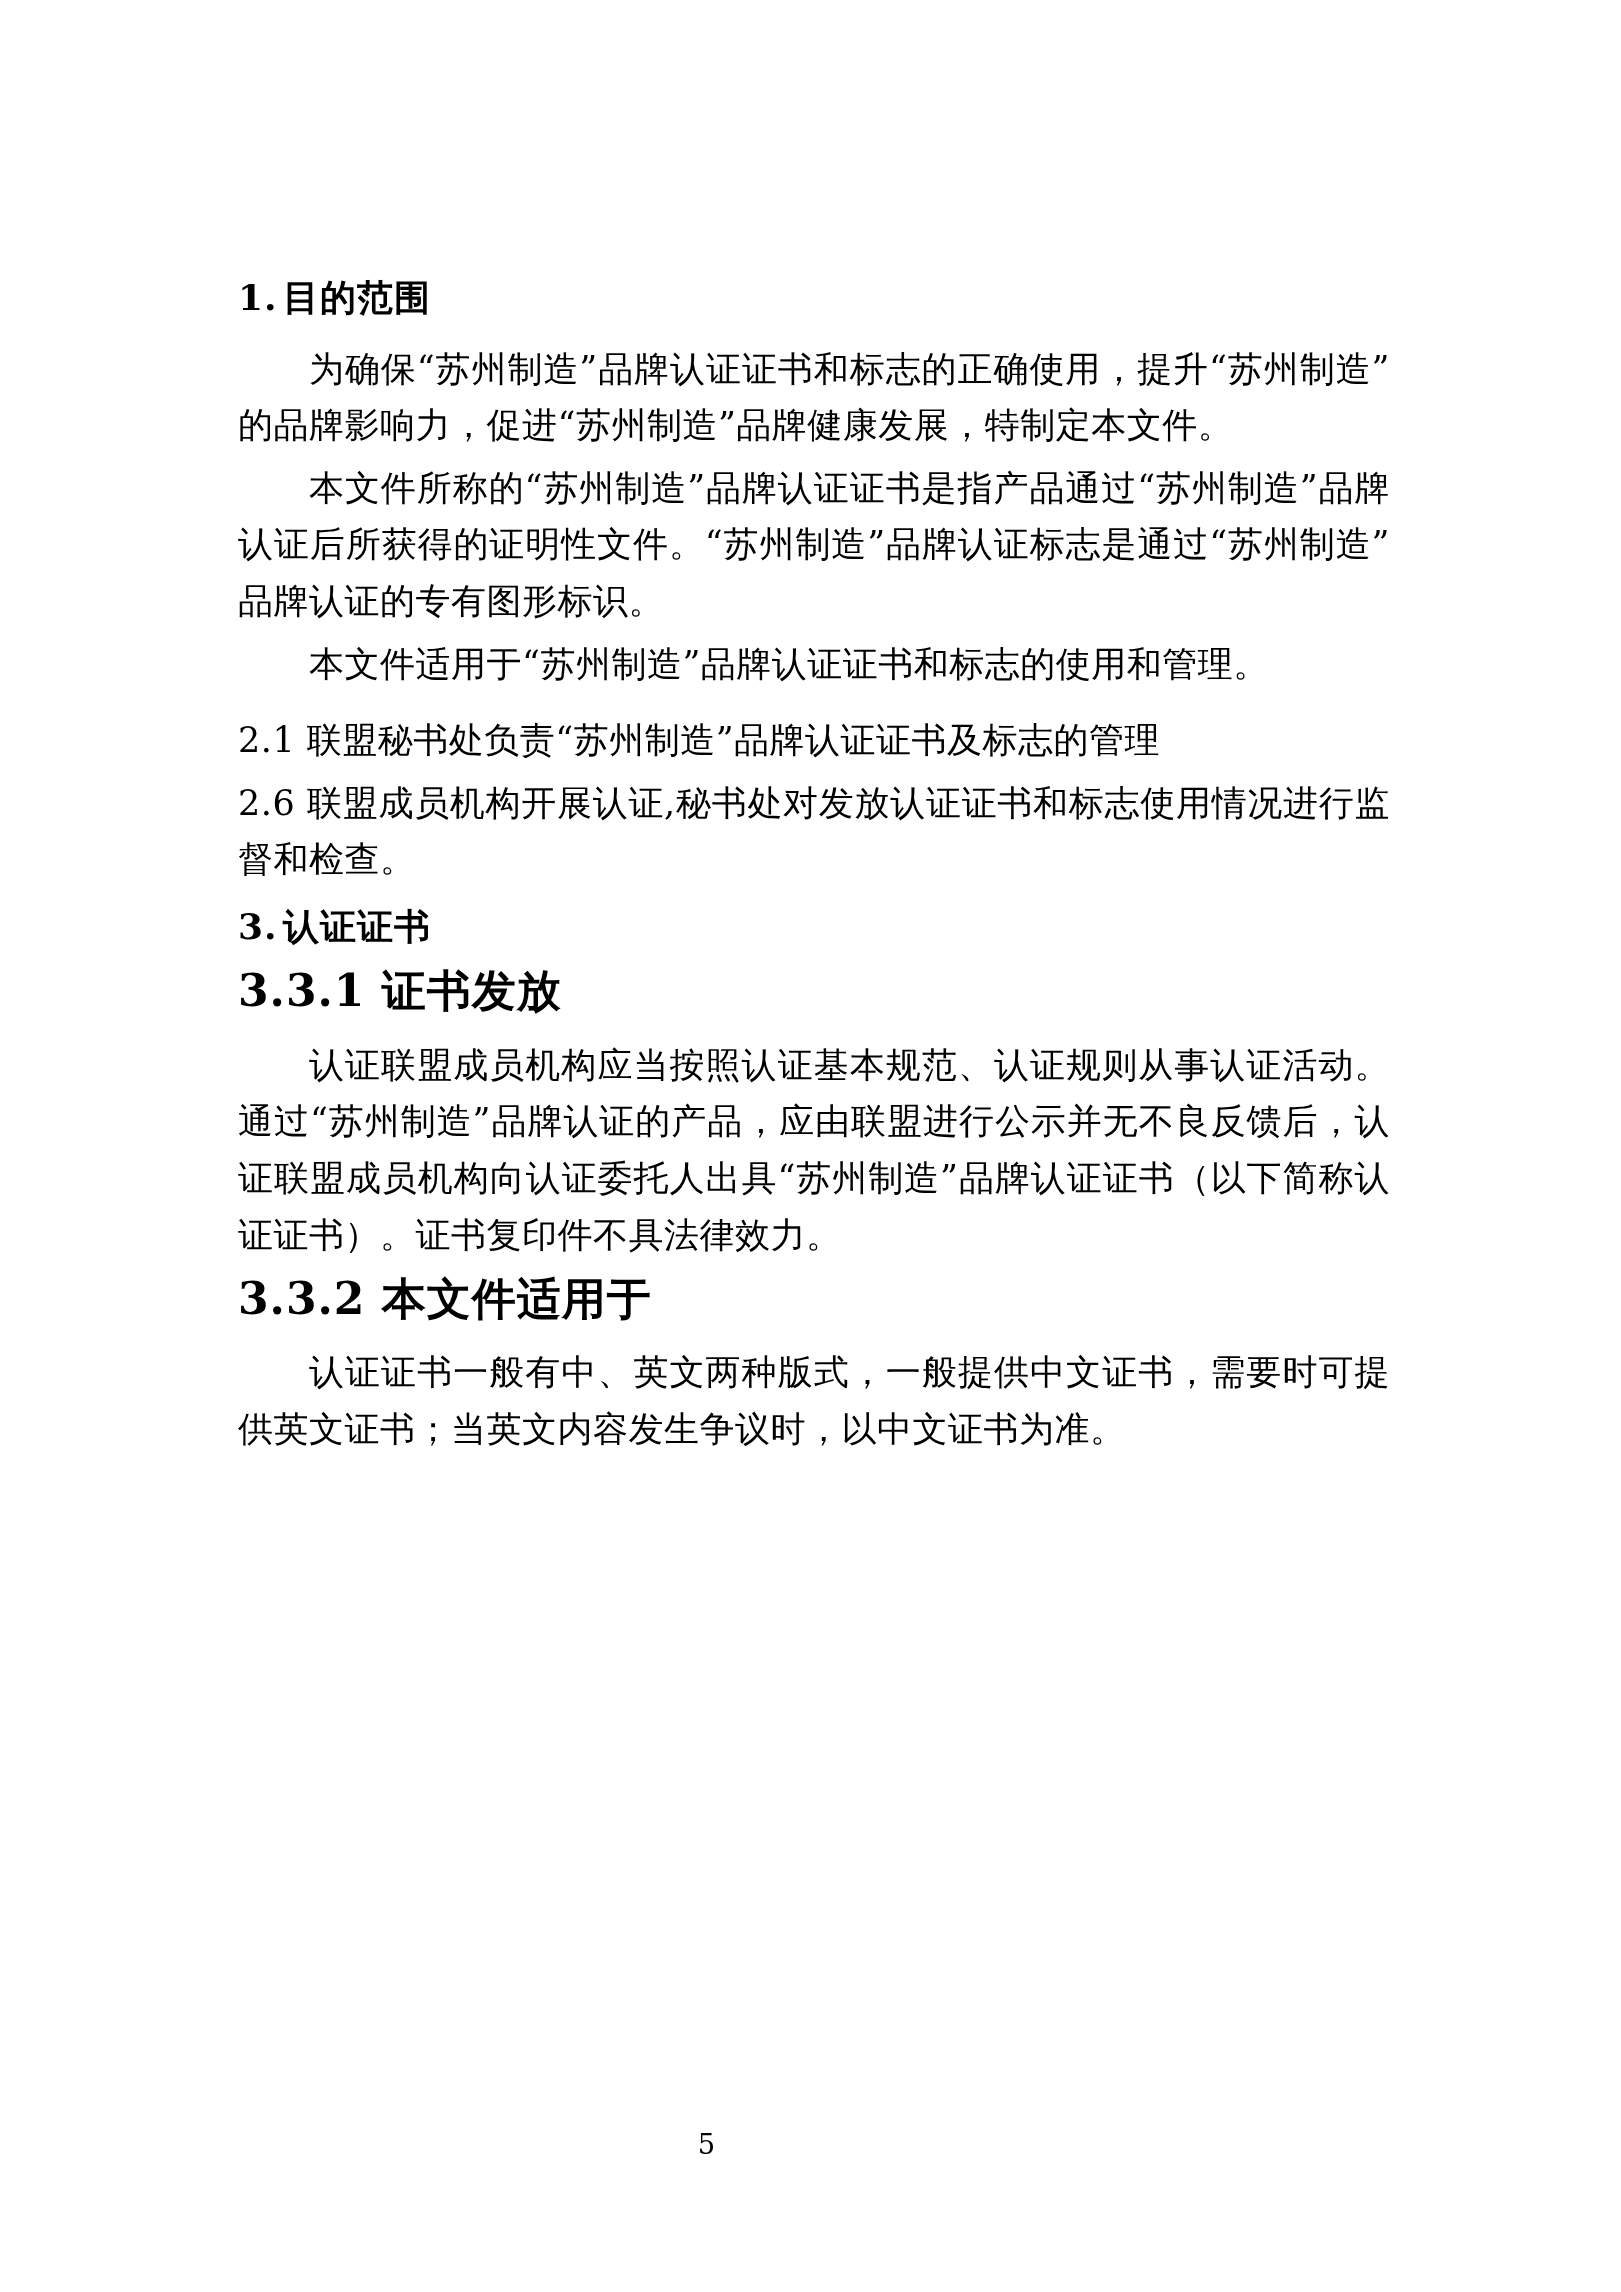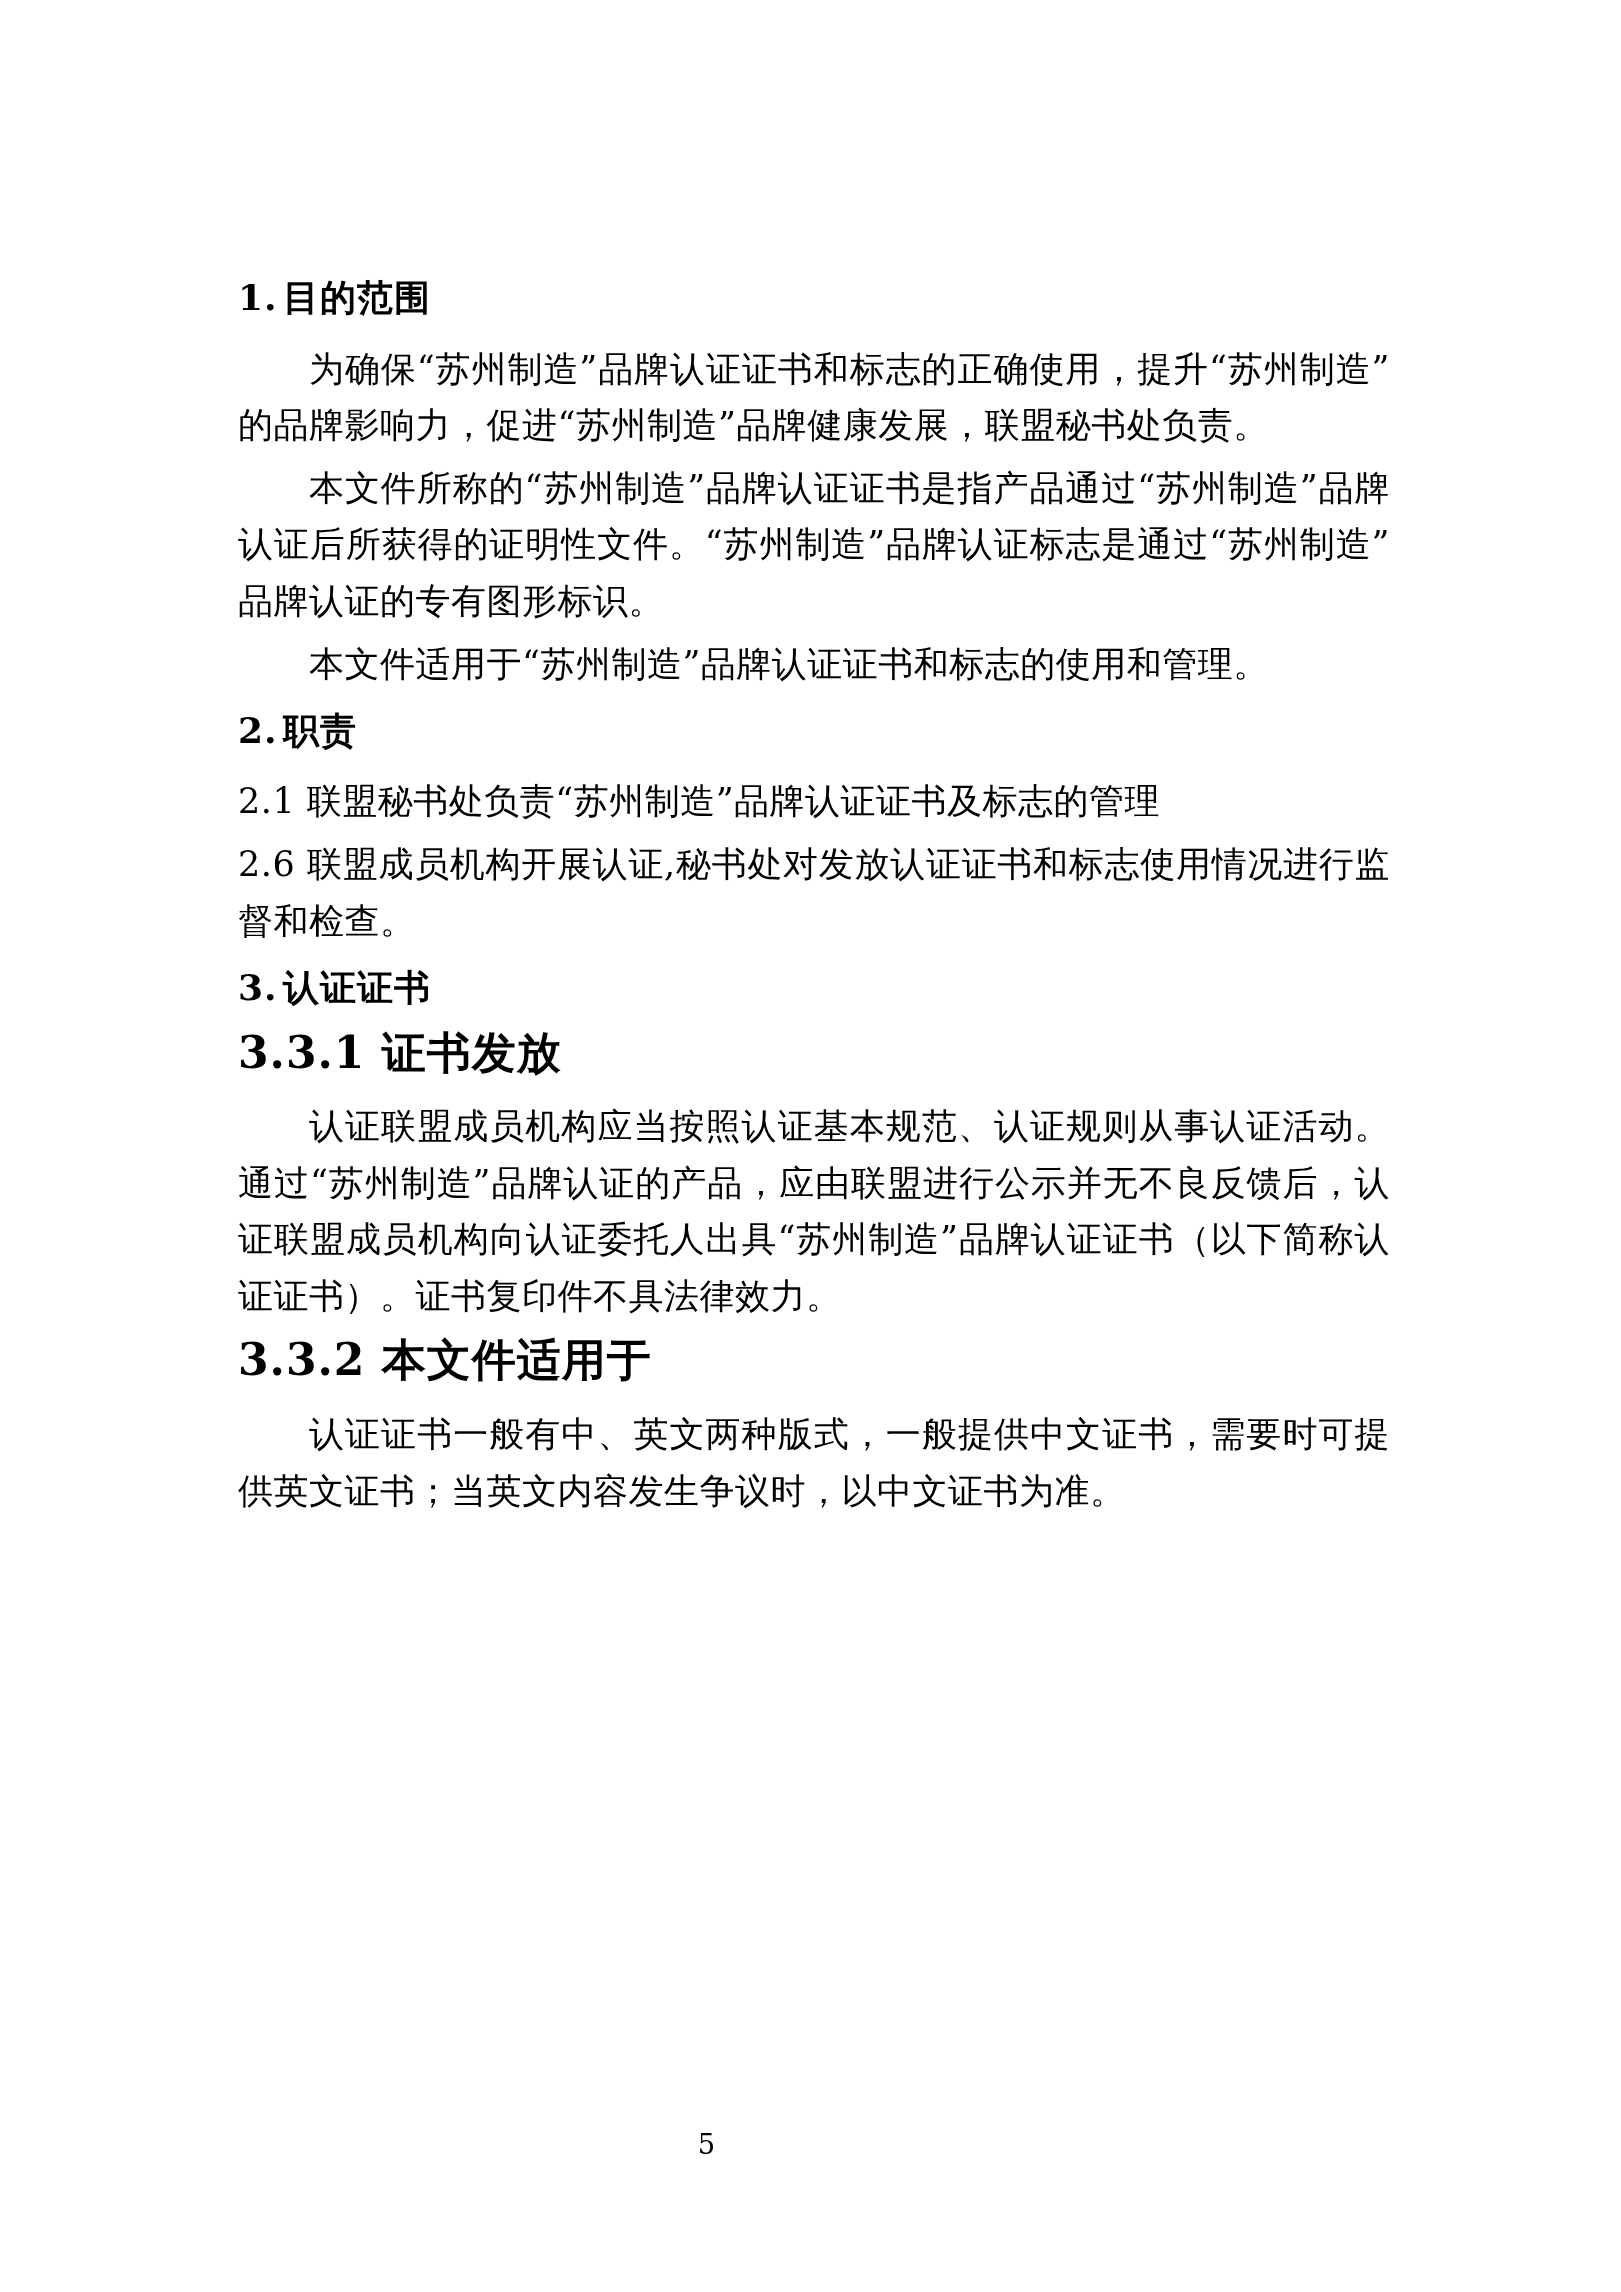--- a/index.html
+++ b/index.html
@@ -73,29 +73,26 @@
 </style>
 </head>
 <body>
 
 <div class="page">
   <div class="content">
 
     <div class="heading">
       <span class="num">1.</span><span>目的范围</span>
     </div>
-    <p class="para">为确保“苏州制造”品牌认证证书和标志的正确使用，提升“苏州制造”的品牌影响力，促进“苏州制造”品牌健康发展，联盟秘书处负责。</p>
+    <p class="para">为确保“苏州制造”品牌认证证书和标志的正确使用，提升“苏州制造”的品牌影响力，促进“苏州制造”品牌健康发展，特制定本文件。</p>
     <p class="para">本文件所称的“苏州制造”品牌认证证书是指产品通过“苏州制造”品牌认证后所获得的证明性文件。“苏州制造”品牌认证标志是通过“苏州制造”品牌认证的专有图形标识。</p>
     <p class="para">本文件适用于“苏州制造”品牌认证证书和标志的使用和管理。</p>
 
     <div class="block-gap"></div>
 
-    <div class="heading">
-      <span class="num">2.</span><span>职责</span>
-    </div>
     <p class="para noindent">2.1 联盟秘书处负责“苏州制造”品牌认证证书及标志的管理</p>
     <p class="para noindent">2.6 联盟成员机构开展认证,秘书处对发放认证证书和标志使用情况进行监督和检查。</p>
 
     <div class="block-gap"></div>
 
     <div class="heading">
       <span class="num">3.</span><span>认证证书</span>
     </div>
 
     <div class="subheading">3.3.1 证书发放</div>

